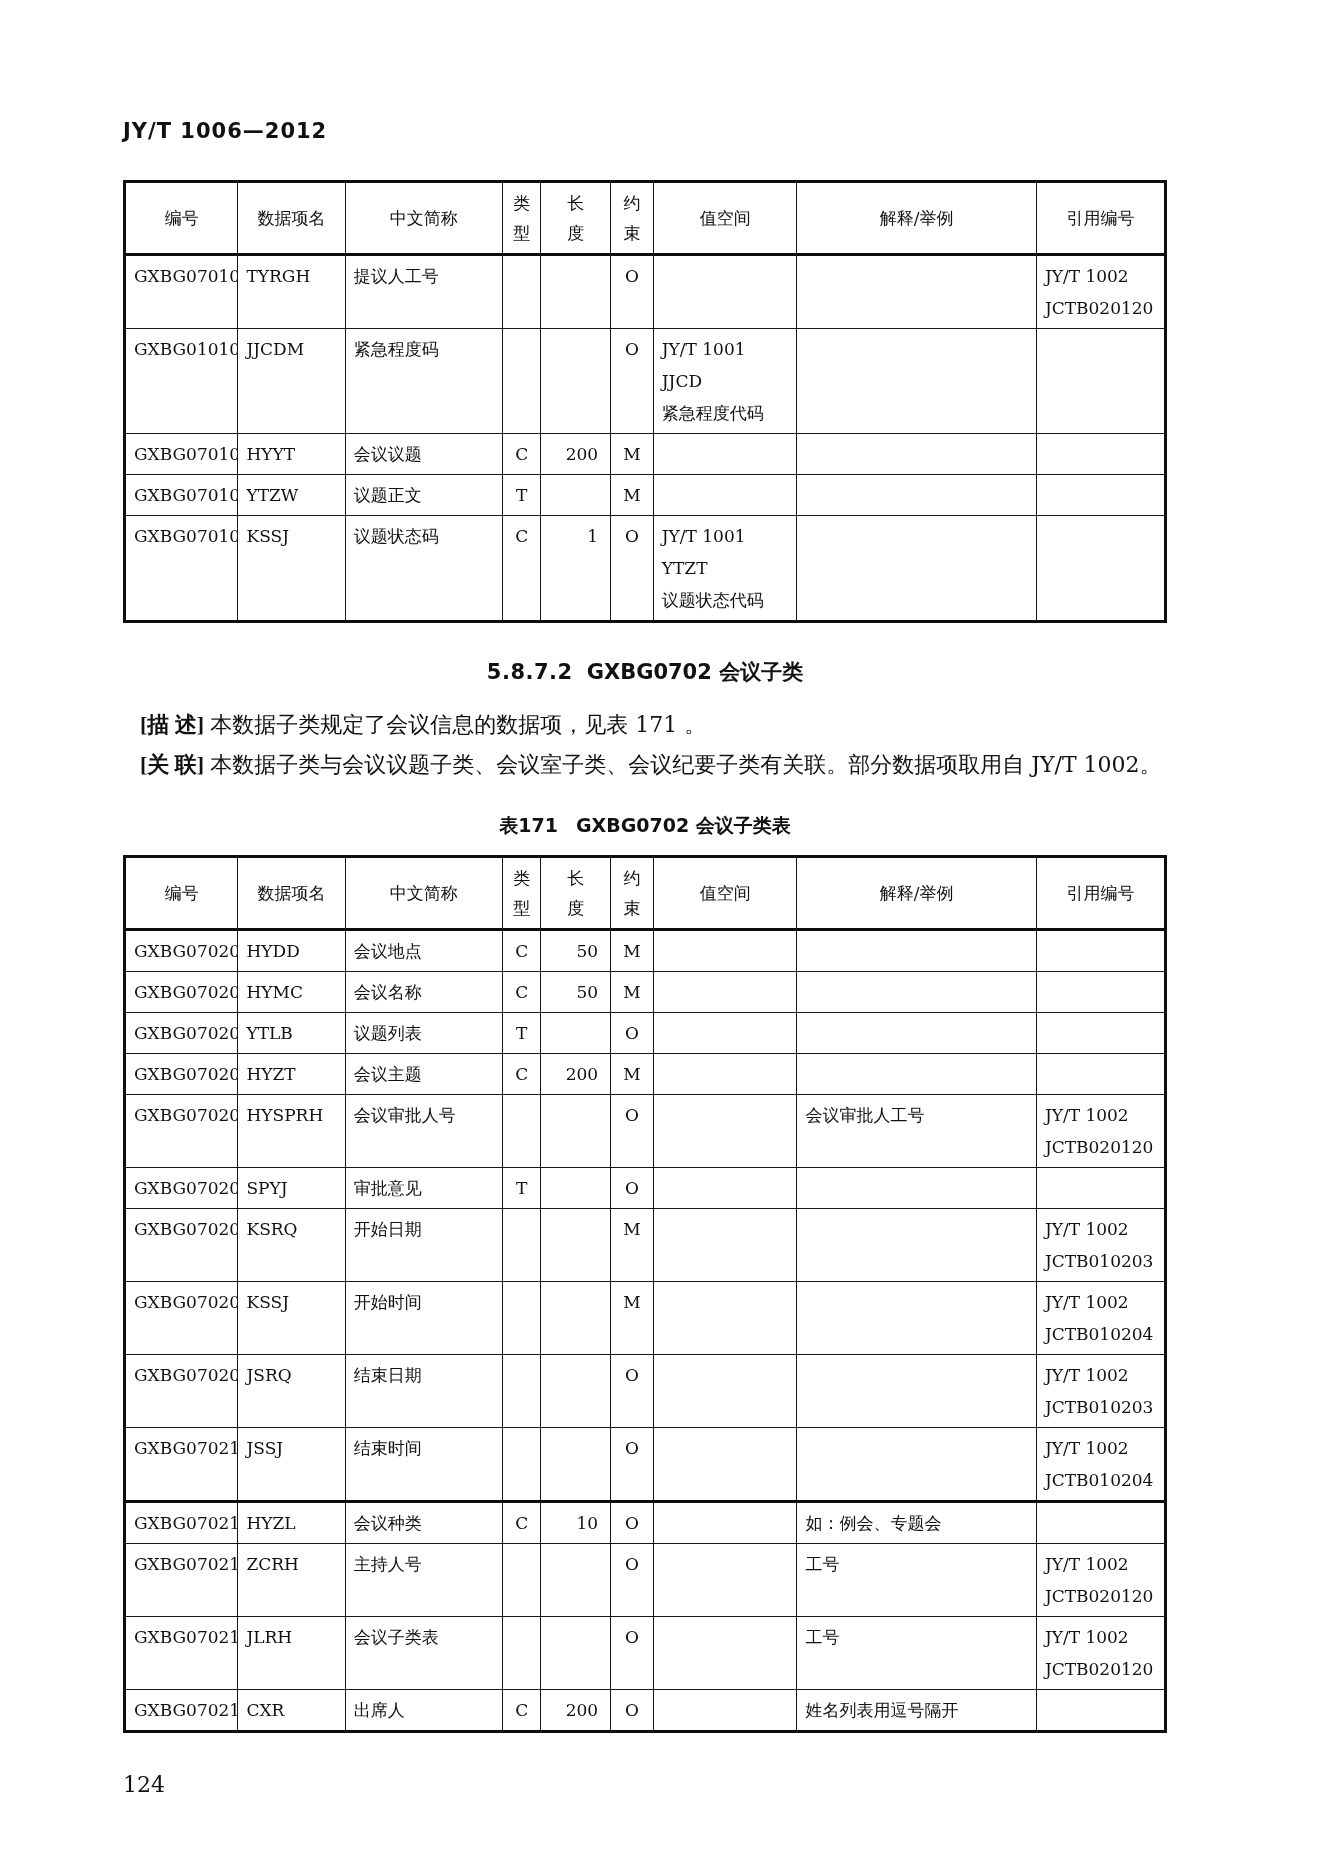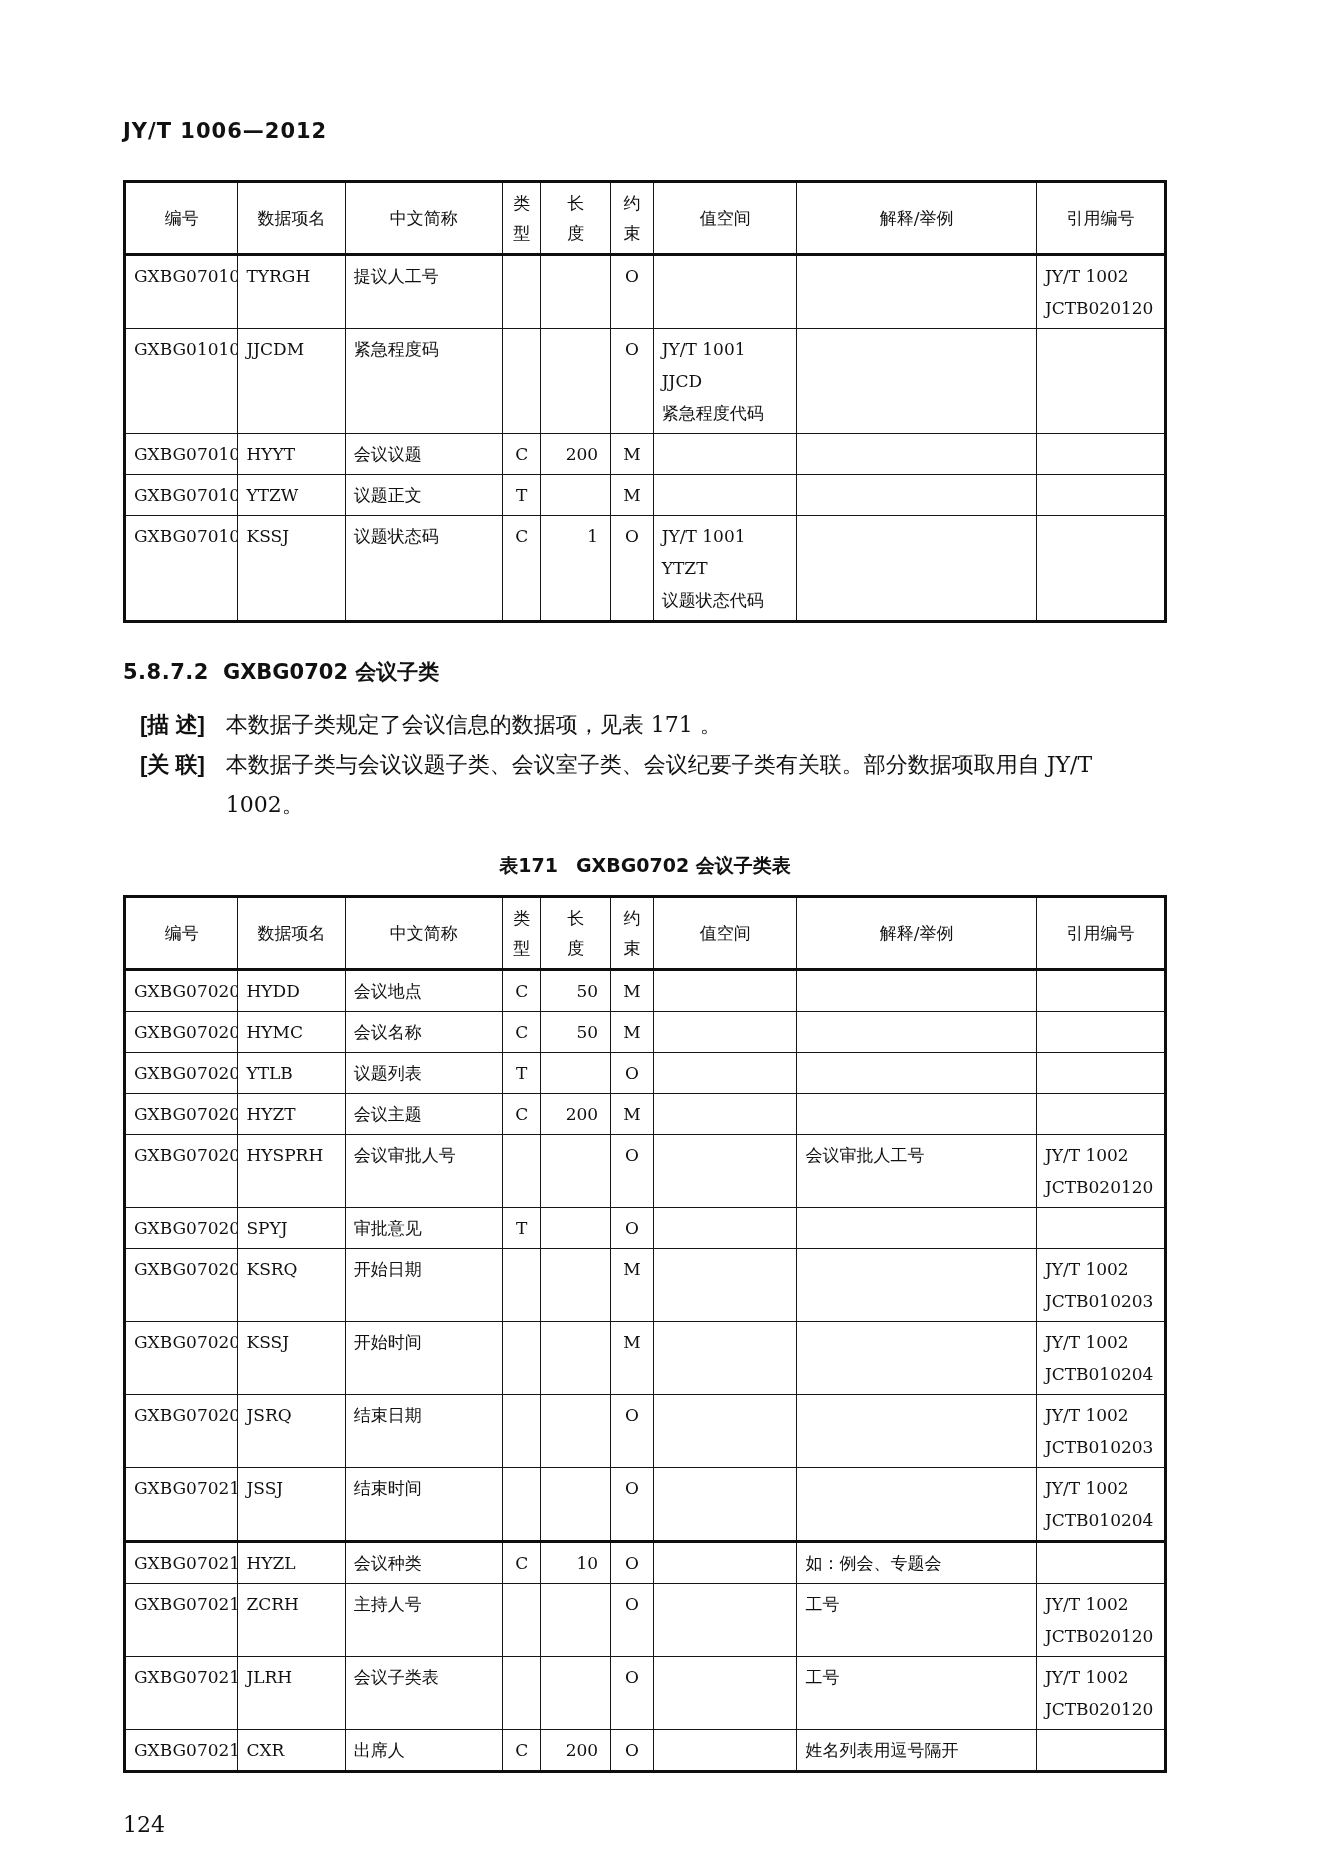--- a/index.html
+++ b/index.html
@@ -78,37 +78,38 @@
   .table-continued { margin-top: 36px; }
 
   
   .section-heading {
     margin-top: 34px;
     font-family: "DejaVu Sans", "Liberation Sans", sans-serif;
     font-weight: bold;
     font-size: 21px;
     line-height: 30px;
     color: #111;
+    text-align: center;
   }
   .section-heading .sec-num { margin-right: 14px; letter-spacing: 0.5px; }
 
   
   .paragraphs { margin-top: 18px; }
   .para {
     display: flex;
     align-items: flex-start;
     font-size: 22px;
     line-height: 40px;
   }
   .para .para-label {
-    font-family: Liberation Sans, sans-serif;
+    font-family: Liberation Serif, serif;
     font-weight: bold;
     flex: 0 0 auto;
     margin-left: 17px;
-    margin-right: 21px;
+    margin-right: 6px;
     white-space: nowrap;
   }
   .para .para-text {
     flex: 0 1 auto;
     max-width: 952px;
   }
 
   
   .table-caption {
     margin-top: 26px;

